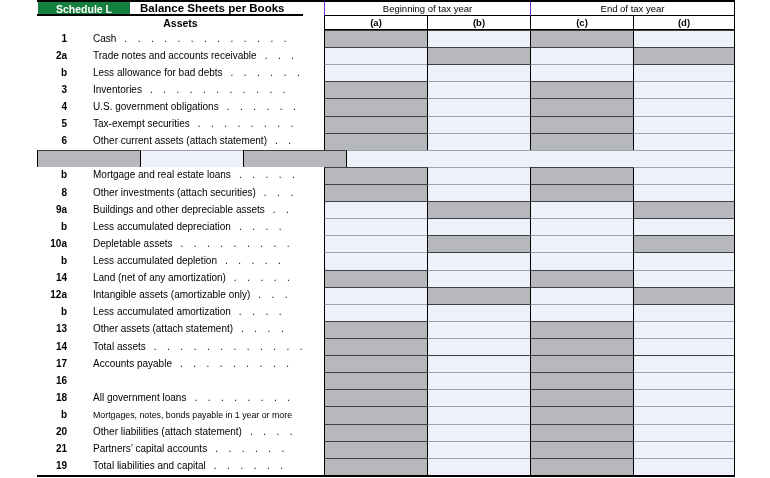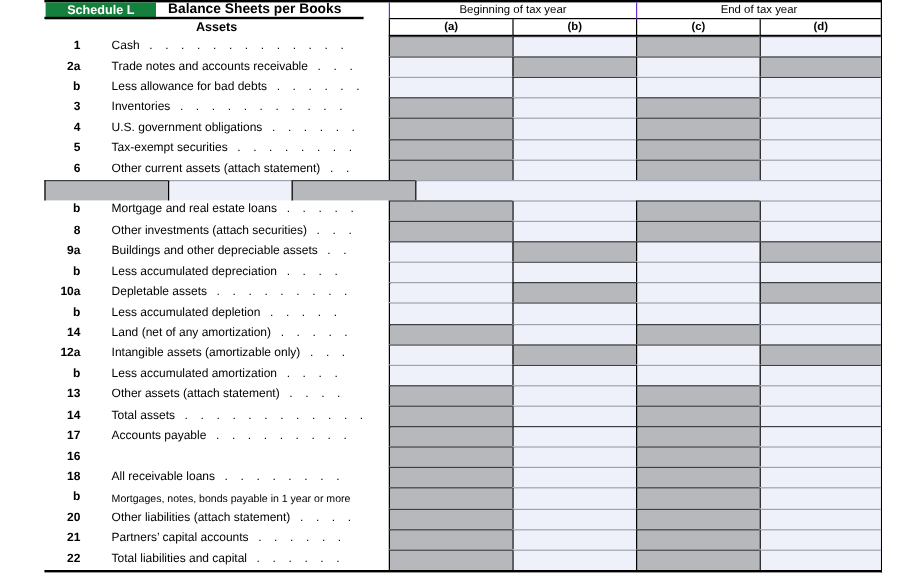--- a/index.html
+++ b/index.html
@@ -311,21 +311,21 @@
       <span class="dots"></span>
     </div>
   <div class="cell" style="background: rgb(183, 184, 188); border-top-color: rgb(62, 63, 69);"></div>
           <div class="cell" style="background: rgb(238, 240, 250); border-top-color: rgb(157, 163, 174);"></div>
           <div class="cell" style="background: rgb(183, 184, 188); border-top-color: rgb(62, 63, 69);"></div>
           <div class="cell last" style="background: rgb(238, 240, 250); border-top-color: rgb(157, 163, 174);"></div>
         </div>
         <div class="row">
     <div class="labelcell">
       <span class="num">18</span>
-      <span class="lbl">All receivable loans</span>
+      <span class="lbl">All government loans</span>
       <span class="dots">........</span>
     </div>
   <div class="cell" style="background: rgb(183, 184, 188); border-top-color: rgb(62, 63, 69);"></div>
           <div class="cell" style="background: rgb(238, 240, 250); border-top-color: rgb(157, 163, 174);"></div>
           <div class="cell" style="background: rgb(183, 184, 188); border-top-color: rgb(62, 63, 69);"></div>
           <div class="cell last" style="background: rgb(238, 240, 250); border-top-color: rgb(157, 163, 174);"></div>
         </div>
         <div class="row">
     <div class="labelcell">
       <span class="num">b</span>
@@ -354,21 +354,21 @@
       <span class="lbl">Partners’ capital accounts</span>
       <span class="dots">......</span>
     </div>
   <div class="cell" style="background: rgb(183, 184, 188); border-top-color: rgb(62, 63, 69);"></div>
           <div class="cell" style="background: rgb(238, 240, 250); border-top-color: rgb(157, 163, 174);"></div>
           <div class="cell" style="background: rgb(183, 184, 188); border-top-color: rgb(62, 63, 69);"></div>
           <div class="cell last" style="background: rgb(238, 240, 250); border-top-color: rgb(157, 163, 174);"></div>
         </div>
         <div class="row">
     <div class="labelcell">
-      <span class="num">22</span>
+      <span class="num">19</span>
       <span class="lbl">Total liabilities and capital</span>
       <span class="dots">......</span>
     </div>
   <div class="cell" style="background: rgb(183, 184, 188); border-top-color: rgb(62, 63, 69);"></div>
           <div class="cell" style="background: rgb(238, 240, 250); border-top-color: rgb(157, 163, 174);"></div>
           <div class="cell" style="background: rgb(183, 184, 188); border-top-color: rgb(62, 63, 69);"></div>
           <div class="cell last" style="background: rgb(238, 240, 250); border-top-color: rgb(157, 163, 174);"></div>
         </div>
       </div>
   </div>

